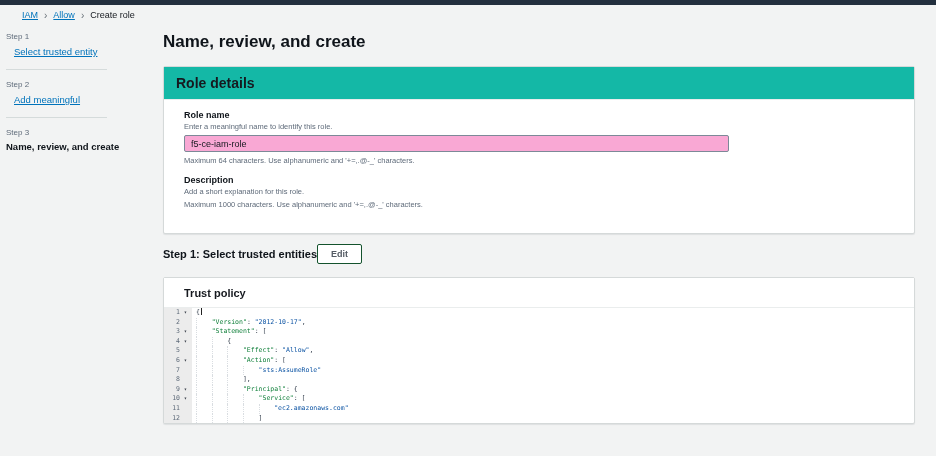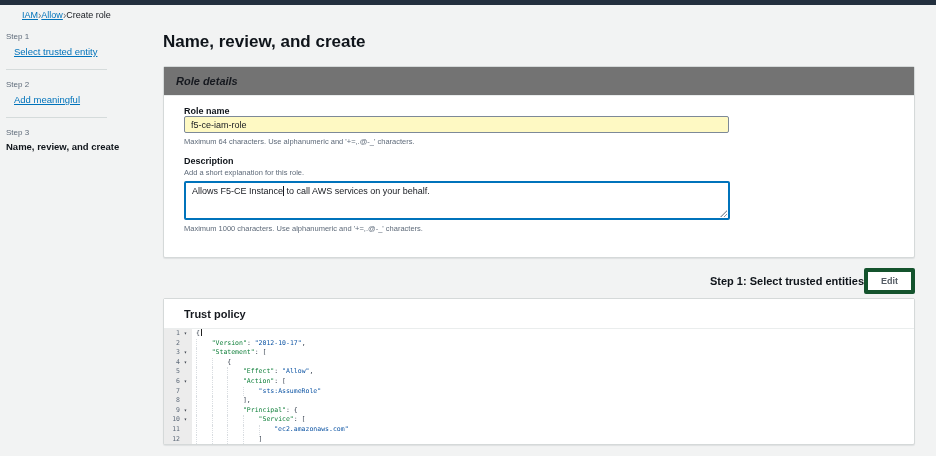--- a/index.html
+++ b/index.html
@@ -1,57 +1,57 @@
 <!DOCTYPE html>
 <html><head>
 <meta charset="utf-8">
 <style>
   * { margin:0; padding:0; box-sizing:border-box; }
   html,body { width:936px; height:456px; overflow:hidden; }
   body { background:#f2f3f3; font-family:"Liberation Sans", sans-serif; color:#16191f; }
 
   .topbar { height:5px; background:#232f3e; }
 
-  .breadcrumb { padding:5px 0 0 22px; font-size:9px; display:flex; align-items:center; }
+  .breadcrumb { padding:5px 0 0 22px; font-size:9px; display:flex; align-items:center; gap:6px; }
   .breadcrumb a { color:#0073bb; text-decoration:underline; cursor:pointer; }
   .breadcrumb .sep { color:#687078; font-size:10px; line-height:9px; }
   .breadcrumb .current { color:#16191f; }
 
   .layout { display:flex; margin-top:4px; }
 
   .sidebar { width:141px; padding-left:6px; flex:none; }
   .step-label { font-size:8px; color:#5f6b7a; margin-top:8px; }
   .step-link { font-size:9.5px; color:#0073bb; text-decoration:underline; margin-top:4px; cursor:pointer; display:inline-block;margin-left:8px; }
   .step-current { font-size:9.5px; font-weight:bold; color:#0f141a; margin-top:4px; }
   .side-divider { border-top:1px solid #d5dbdb; margin:10px 0; width:101px; }
 
   .main { flex:1; margin-left:22px; margin-right:21px; min-width:0; }
   h1.page-title { font-size:17px; font-weight:bold; color:#0f141a; margin:8px 0 14px; }
 
   .card { background:#fff; border:1px solid #d5d9d9; border-radius:2px; box-shadow:0 1px 1px rgba(0,28,36,.08); }
-  .card-header { background:#737373; border-bottom:1px solid #eaeded; padding:8px 12px; font-size:11px; font-weight:bold;font-style:italic; }
+  .card-header { background:#14b8a6; border-bottom:1px solid #eaeded; padding:8px 12px; font-size:14px; font-weight:bold; }
   .card-body { padding:10px 12px 14px;margin-left:8px; }
 
   .field-label { font-size:9px; font-weight:bold; color:#0f141a; }
   .field-hint { font-size:7.5px; color:#5f6b7a; margin:2px 0 4px; }
   .constraint { font-size:7.5px; color:#5f6b7a; margin:4px 0 10px; }
 
   .text-input { width:545px; height:17px; border:1px solid #7d8998; border-radius:2px; font-size:9px;
-    font-family:"Liberation Sans", sans-serif; color:#16191f; padding:0 6px; display:block; background:#fef9c3; }
+    font-family:"Liberation Sans", sans-serif; color:#16191f; padding:0 6px; display:block; background:#f9a8d4; }
 
   .textarea { width:546px; height:39px; border:2px solid #0073bb; border-radius:2px; background:#fff;
     font-size:9px; color:#16191f; padding:3px 6px; position:relative; cursor:text; }
   .caret { display:inline-block; width:1px; height:10px; background:#16191f; vertical-align:-2px; }
   .resize-handle { position:absolute; right:1px; bottom:1px; width:7px; height:7px;
     background:repeating-linear-gradient(-45deg, transparent 0 1.5px, #8d99a5 1.5px 2.5px);
     clip-path:polygon(100% 0, 100% 100%, 0 100%); }
 
-  .section-row { display:flex; justify-content:flex-end; align-items:center; margin:10px 0 4px; }
+  .section-row { display:flex; justify-content:flex-start; align-items:center; margin:10px 0 13px; }
   .section-title { font-size:11px; font-weight:bold; color:#0f141a; }
-  .edit-btn { background:#fff; border:4px solid #14532d; border-radius:2px; color:#545b64;
+  .edit-btn { background:#fff; border:1px solid #14532d; border-radius:2px; color:#545b64;
     font-size:9px; font-weight:bold; padding:4px 13px; cursor:pointer; font-family:"Liberation Sans", sans-serif; }
 
   .trust-header { background:#fff; border-bottom:1px solid #eaeded; padding:9px 20px 8px; font-size:11px; font-weight:bold; }
 
   .code-editor { font-family:"DejaVu Sans Mono", monospace; font-size:6.5px; cursor:text; }
   .code-line { display:flex; height:9.6px; line-height:9.6px; }
   .gutter { width:28px; flex:none; background:#ececec; display:flex; color:#5f6b7a; }
   .ln { width:16px; text-align:right; flex:none; }
   .fold { width:11px; text-align:center; flex:none; font-size:5.5px; color:#414750; cursor:pointer; }
   .code-text { white-space:pre; padding-left:4px; color:#37414f; }
@@ -88,29 +88,26 @@
   </div>
 
   <div class="main">
 
     <h1 class="page-title">Name, review, and create</h1>
 
     <div class="card">
       <div class="card-header">Role details</div>
       <div class="card-body">
         <div class="field-label">Role name</div>
+        <div class="field-hint">Enter a meaningful name to identify this role.</div>
         <input class="text-input" type="text" value="f5-ce-iam-role" style="">
         <div class="constraint">Maximum 64 characters. Use alphanumeric and '+=,.@-_' characters.</div>
 
         <div class="field-label">Description</div>
         <div class="field-hint">Add a short explanation for this role.</div>
-        <div class="textarea">
-          <span>Allows F5-CE Instance</span><span class="caret"></span><span> to call AWS services on your behalf.</span>
-          <span class="resize-handle"></span>
-        </div>
         <div class="constraint">Maximum 1000 characters. Use alphanumeric and '+=,.@-_' characters.</div>
       </div>
     </div>
 
     <div class="section-row">
       <div class="section-title">Step 1: Select trusted entities</div>
       <button class="edit-btn">Edit</button>
     </div>
 
     <div class="card">

